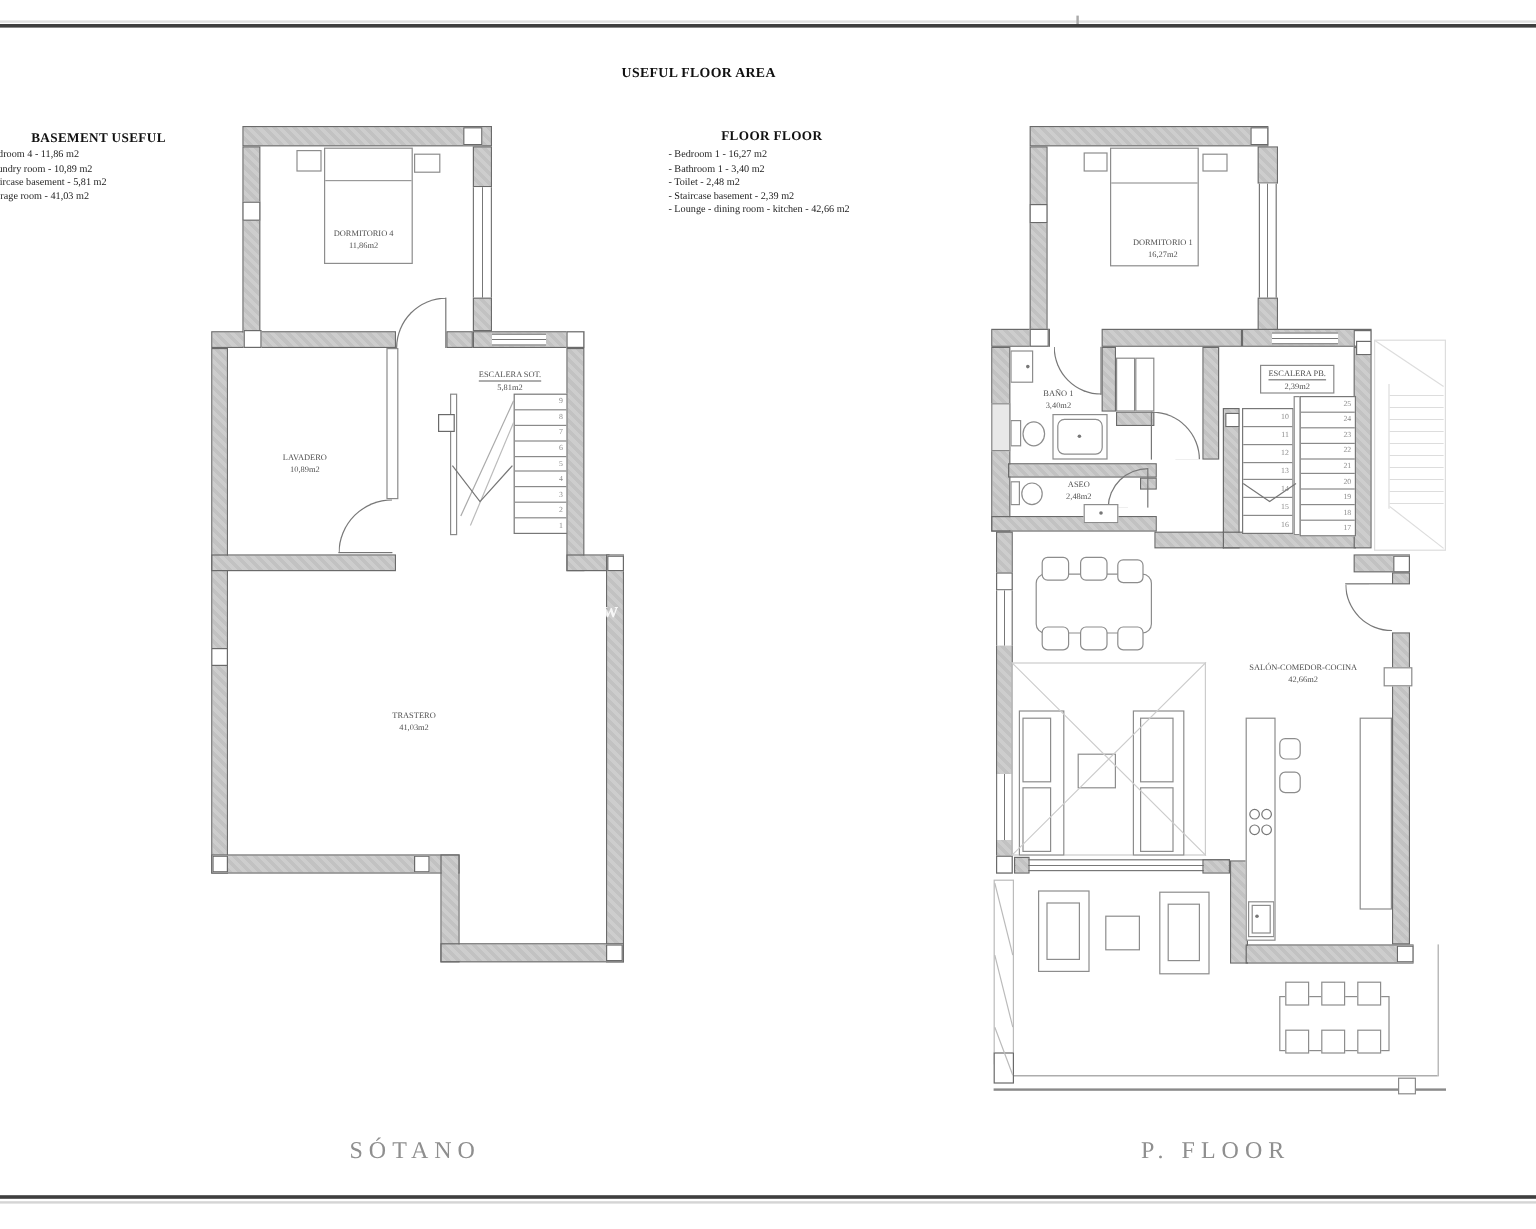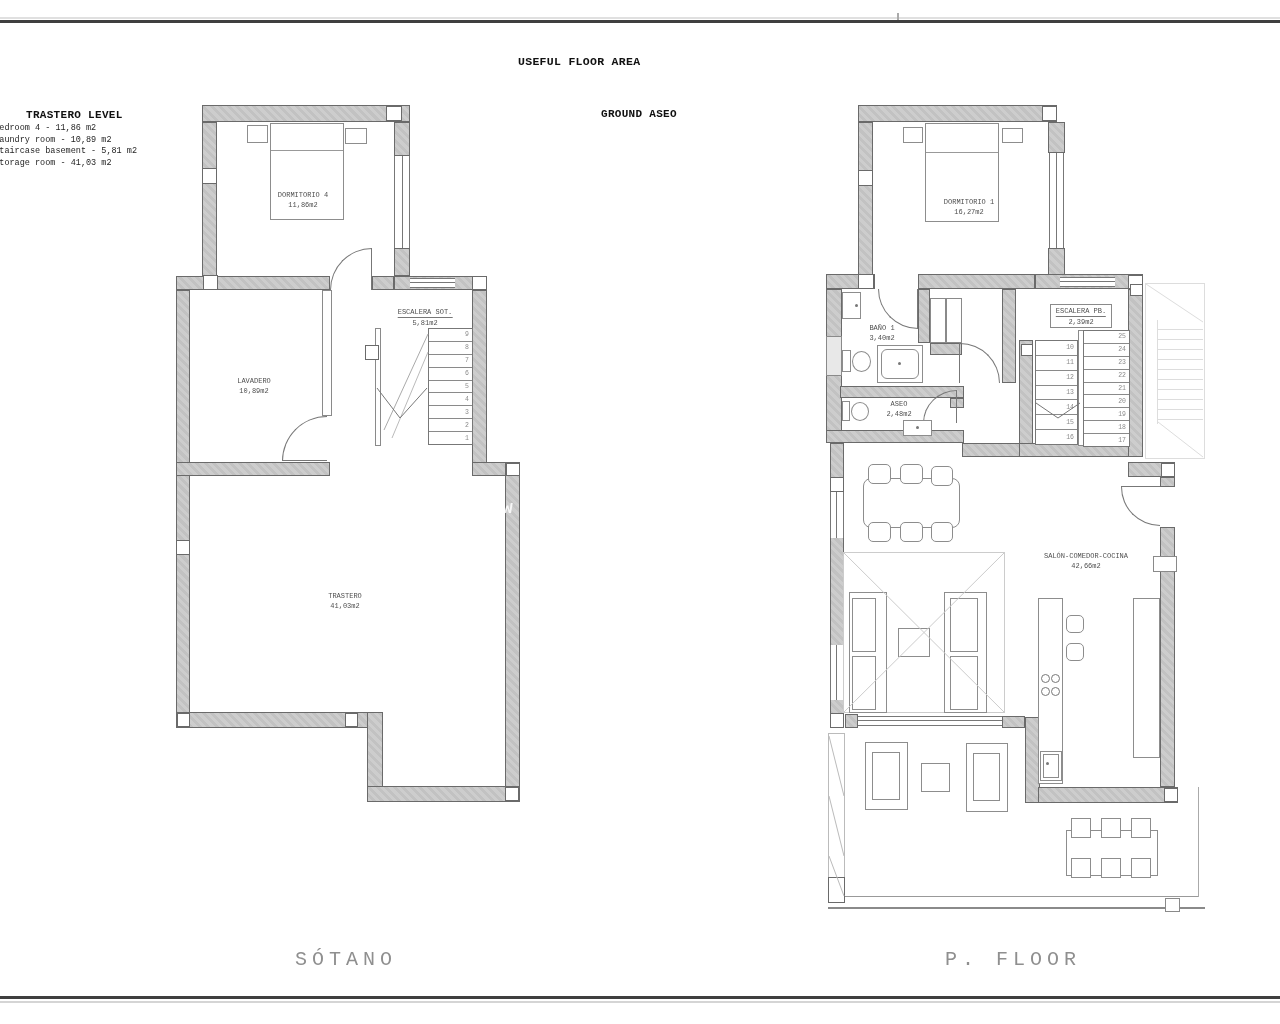--- a/index.html
+++ b/index.html
@@ -1,17 +1,17 @@
 <!DOCTYPE html>
 <html><head>
 <meta charset="utf-8">
 <style>
   html,body{margin:0;padding:0;background:#fff;}
   #root{position:relative;width:1280px;height:1024px;background:#fff;overflow:hidden;
-        font-family:Liberation Mono, monospace;color:#222;}
+        font-family:Liberation Serif, serif;color:#222;}
   .abs{position:absolute;box-sizing:border-box;}
   .wall{position:absolute;box-sizing:border-box;border:1px solid #6a6a6a;
         background:repeating-linear-gradient(45deg,#cdcdcd 0 3px,#c2c2c2 3px 6px);}
   .pillar{position:absolute;box-sizing:border-box;background:#fff;border:1px solid #6a6a6a;}
   .thin{position:absolute;box-sizing:border-box;background:#fff;border:1px solid #8a8a8a;}
   .winv{position:absolute;box-sizing:border-box;border-left:1px solid #777;border-right:1px solid #777;
         background:linear-gradient(to right,transparent calc(50% - .5px),#777 calc(50% - .5px),#777 calc(50% + .5px),transparent calc(50% + .5px)),#fff;}
   .winh{position:absolute;box-sizing:border-box;border-top:1px solid #777;border-bottom:1px solid #777;
         background:linear-gradient(to bottom,transparent calc(50% - .5px),#777 calc(50% - .5px),#777 calc(50% + .5px),transparent calc(50% + .5px)),#fff;}
   .line{position:absolute;background:#777;}
@@ -41,29 +41,36 @@
 <div id="root">
 
   <div class="abs" style="left:0;top:17px;width:1280px;height:2px;background:#e0e0e0;"></div>
   <div class="abs" style="left:0;top:20px;width:1280px;height:3px;background:#3f3f3f;"></div>
   <div class="abs" style="left:897px;top:13px;width:2px;height:7px;background:#aaa;"></div>
   <div class="abs" style="left:0;top:996px;width:1280px;height:3px;background:#3f3f3f;"></div>
   <div class="abs" style="left:0;top:1001px;width:1280px;height:2px;background:#d5d5d5;"></div>
 
   <div class="h-bold" style="left:518px;top:55px;font-size:11.5px;">USEFUL FLOOR AREA</div>
 
-  <div class="h-bold" style="left:26px;top:109px;">TRASTERO LEVEL</div>
+  <div class="h-bold" style="left:26px;top:109px;">BASEMENT USEFUL</div>
   <div class="legend" style="left:-16px;top:123px;">
     <div>- Bedroom 4 - 11,86 m2</div>
     <div>- Laundry room - 10,89 m2</div>
     <div>- Staircase basement - 5,81 m2</div>
     <div>- Storage room - 41,03 m2</div>
   </div>
 
-  <div class="h-bold" style="left:601px;top:108px;">GROUND ASEO</div>
+  <div class="h-bold" style="left:601px;top:108px;">FLOOR FLOOR</div>
+  <div class="legend" style="left:557px;top:123px;">
+    <div>- Bedroom 1 - 16,27 m2</div>
+    <div>- Bathroom 1 - 3,40 m2</div>
+    <div>- Toilet - 2,48 m2</div>
+    <div>- Staircase basement - 2,39 m2</div>
+    <div>- Lounge - dining room - kitchen - 42,66 m2</div>
+  </div>
 
   <div class="wall" style="left:202px;top:105px;width:208px;height:17px;"></div>
   <div class="wall" style="left:202px;top:122px;width:15px;height:168px;"></div>
   <div class="wall" style="left:394px;top:122px;width:16px;height:34px;"></div>
   <div class="winv" style="left:394px;top:156px;width:16px;height:92px;"></div>
   <div class="wall" style="left:394px;top:248px;width:16px;height:28px;"></div>
   <div class="wall" style="left:176px;top:276px;width:154px;height:14px;"></div>
   <div class="wall" style="left:372px;top:276px;width:22px;height:14px;"></div>
   <div class="wall" style="left:394px;top:276px;width:93px;height:14px;"></div>
   <div class="winh" style="left:410px;top:278px;width:45px;height:10px;"></div>

